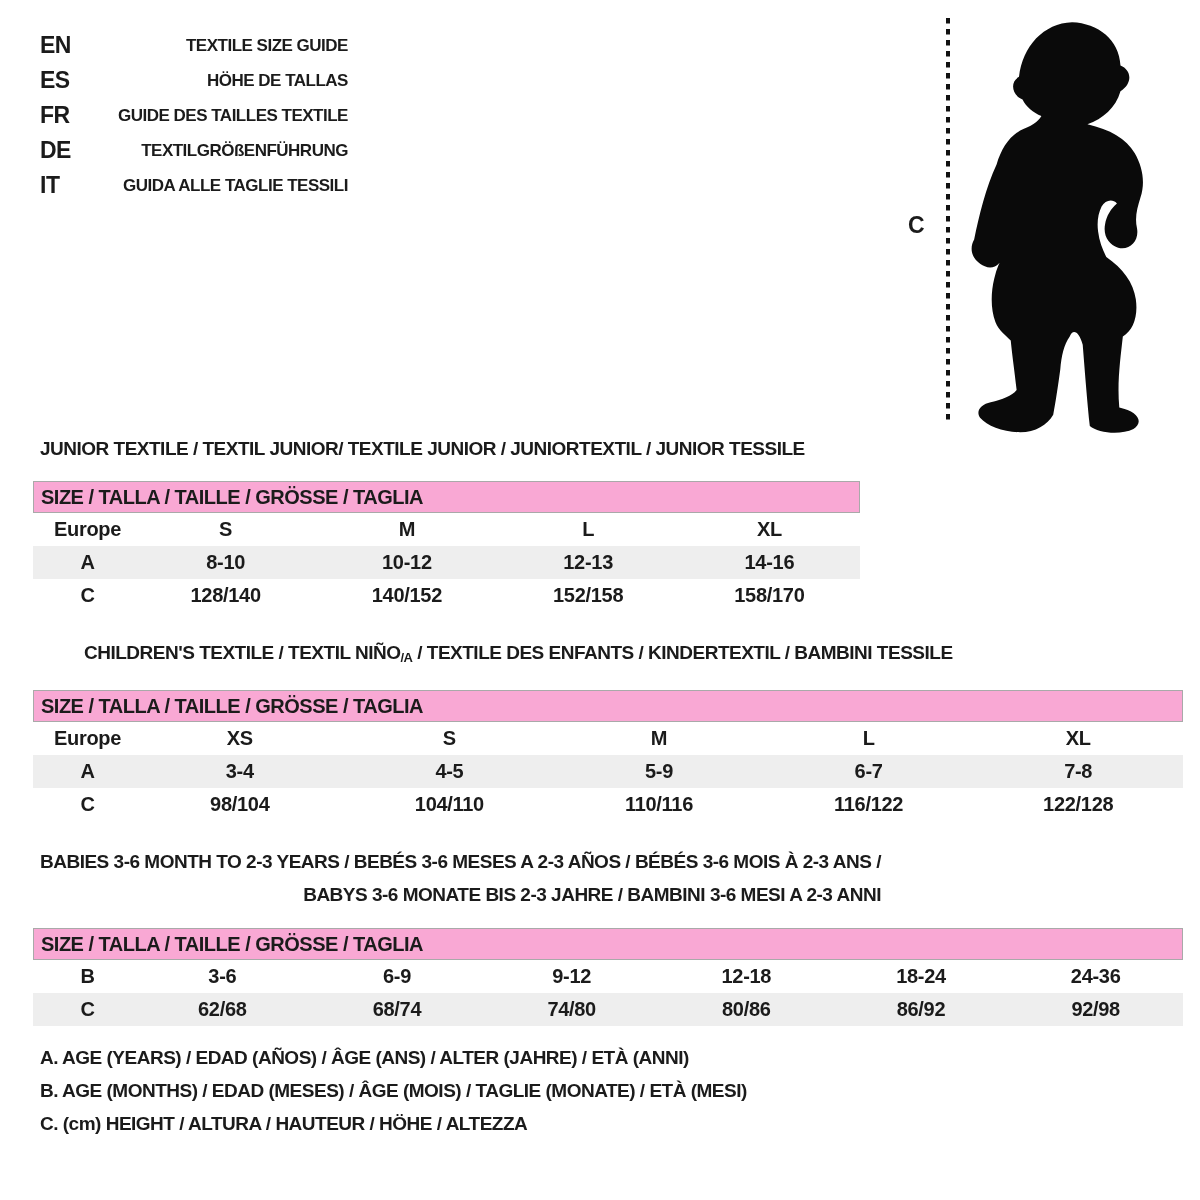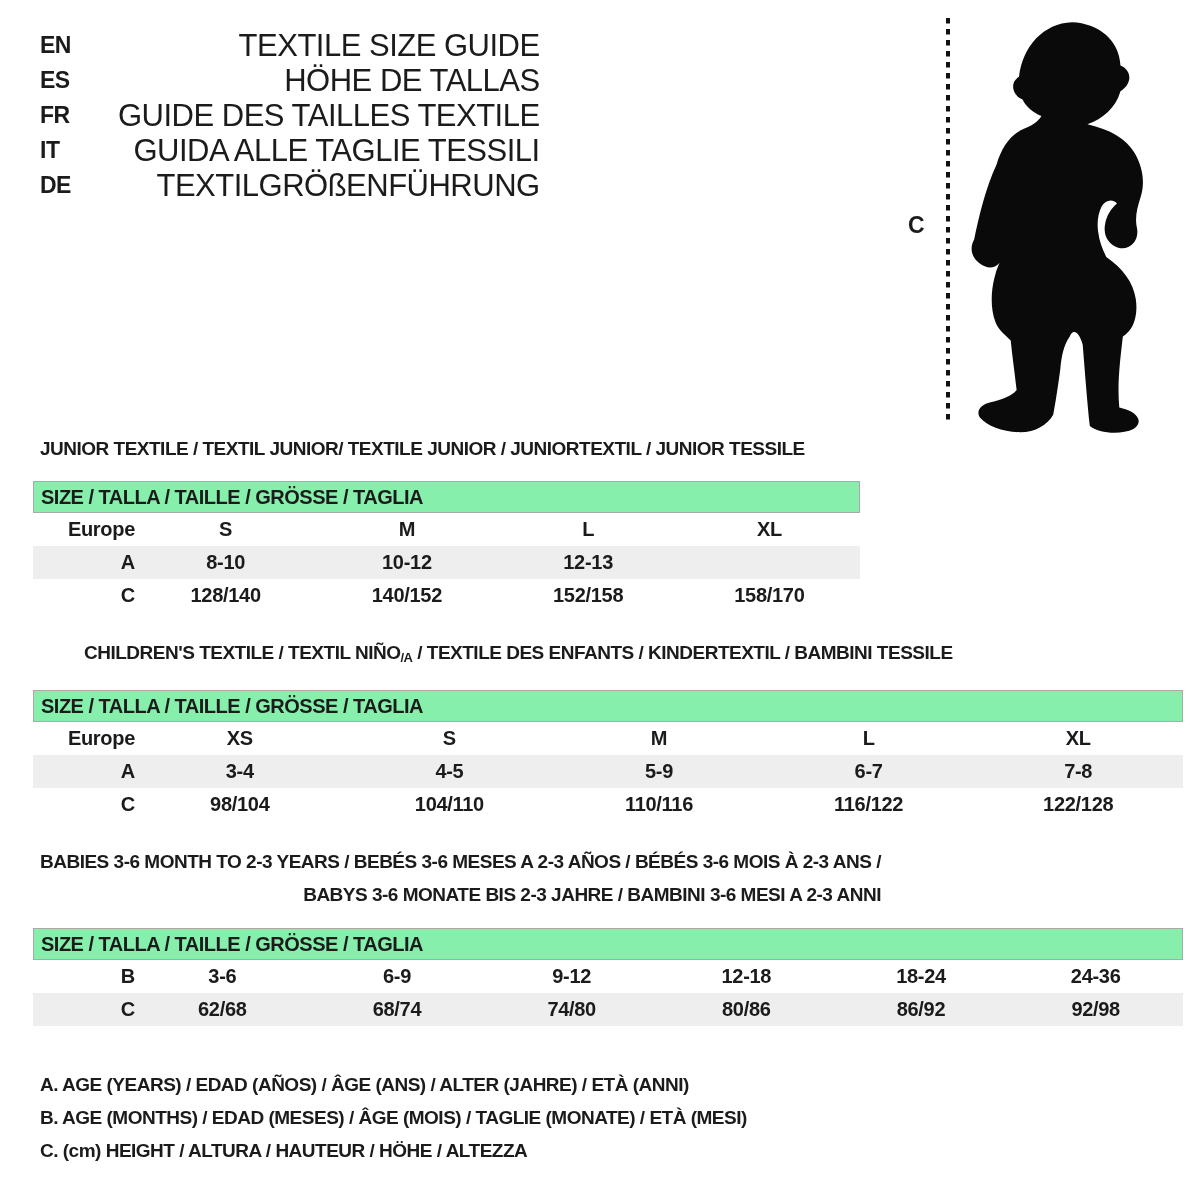--- a/index.html
+++ b/index.html
@@ -5,48 +5,48 @@
   html,body{margin:0;padding:0;background:#fff;}
   .page{
     position:relative;width:1200px;height:1200px;background:#ffffff;
     font-family:"Liberation Sans","DejaVu Sans",sans-serif;
     color:#1b1b1b;overflow:hidden;
   }
   
   .lang-list{position:absolute;left:40px;top:28px;}
   .lang-row{display:flex;height:35px;line-height:35px;justify-content:space-between;}
   .lang-code{width:78px;font-size:23px;font-weight:700;letter-spacing:-0.5px;}
-  .lang-label{font-size:31px;font-weight:400;letter-spacing:-0.5px;white-space:nowrap;}
+  .lang-label{font-size:17px;font-weight:700;letter-spacing:-0.5px;white-space:nowrap;}
   
   .figure-svg{position:absolute;left:900px;top:10px;width:260px;height:425px;}
   .measure-c{position:absolute;left:908px;top:212px;width:30px;font-size:23px;font-weight:700;}
   
   .section-heading{
     position:absolute;left:40px;font-size:19px;font-weight:700;
     letter-spacing:-0.5px;white-space:nowrap;line-height:23px;text-align:right;
   }
   .sub{font-size:13px;vertical-align:-3px;}
   
   .size-table{position:absolute;left:33px;}
   .size-bar{
-    box-sizing:border-box;height:32px;line-height:30px;background:#86efac;
+    box-sizing:border-box;height:32px;line-height:30px;background:#f9a8d4;
     border:1px solid #a9a9a9;padding-left:7px;font-size:20px;font-weight:700;
     letter-spacing:-0.5px;
   }
   .t-row{display:grid;height:33px;line-height:33px;font-size:20px;font-weight:700;letter-spacing:-0.3px;}
   .t-row.stripe{background:#eeeeee;}
   .cell{text-align:center;overflow:hidden;}
-  .cell.label{text-align:right;padding-left:7px;}
+  .cell.label{text-align:center;padding-left:7px;}
   .w-junior{width:827px;}
   .g-junior{grid-template-columns:102px repeat(4,1fr);}
   .w-wide{width:1150px;}
   .g-children{grid-template-columns:102px repeat(5,1fr);}
   .g-babies{grid-template-columns:102px repeat(6,1fr);}
   
-  .footnotes{position:absolute;left:40px;top:1068px;}
+  .footnotes{position:absolute;left:40px;top:1041px;}
   .footnote{height:33px;line-height:33px;font-size:19px;font-weight:700;letter-spacing:-0.5px;white-space:nowrap;}
 </style>
 </head>
 <body>
 
 <div class="page">
 
   <div class="lang-list">
     <div class="lang-row">
       <span class="lang-code">EN</span>
@@ -54,26 +54,26 @@
     </div>
     <div class="lang-row">
       <span class="lang-code">ES</span>
       <span class="lang-label">HÖHE DE TALLAS</span>
     </div>
     <div class="lang-row">
       <span class="lang-code">FR</span>
       <span class="lang-label">GUIDE DES TAILLES TEXTILE</span>
     </div>
     <div class="lang-row">
+      <span class="lang-code">DE</span>
+      <span class="lang-label">TEXTILGRÖßENFÜHRUNG</span>
+    </div>
+    <div class="lang-row">
       <span class="lang-code">IT</span>
       <span class="lang-label">GUIDA ALLE TAGLIE TESSILI</span>
-    </div>
-    <div class="lang-row">
-      <span class="lang-code">DE</span>
-      <span class="lang-label">TEXTILGRÖßENFÜHRUNG</span>
     </div>
   </div>
 
   <svg class="figure-svg" viewBox="0 0 260 425" xmlns="http://www.w3.org/2000/svg">
     <line x1="48" y1="8" x2="48" y2="410" stroke="#111111" stroke-width="4" stroke-dasharray="5.5 5.5"></line>
     <g transform="translate(60,4) scale(1.18,1.03)">
       <path fill="#0a0a0a" d="M95,8
         C117,9 135,25 136,50
         C145,54 147,67 136,75
         C132,91 121,102 108,107
@@ -123,20 +123,21 @@
       <div class="cell">S</div>
       <div class="cell">M</div>
       <div class="cell">L</div>
       <div class="cell">XL</div>
     </div>
     <div class="t-row g-junior stripe">
       <div class="cell label">A</div>
       <div class="cell">8-10</div>
       <div class="cell">10-12</div>
       <div class="cell">12-13</div>
+      <div class="cell">14-16</div>
     </div>
     <div class="t-row g-junior">
       <div class="cell label">C</div>
       <div class="cell">128/140</div>
       <div class="cell">140/152</div>
       <div class="cell">152/158</div>
       <div class="cell">158/170</div>
     </div>
   </div>
 

